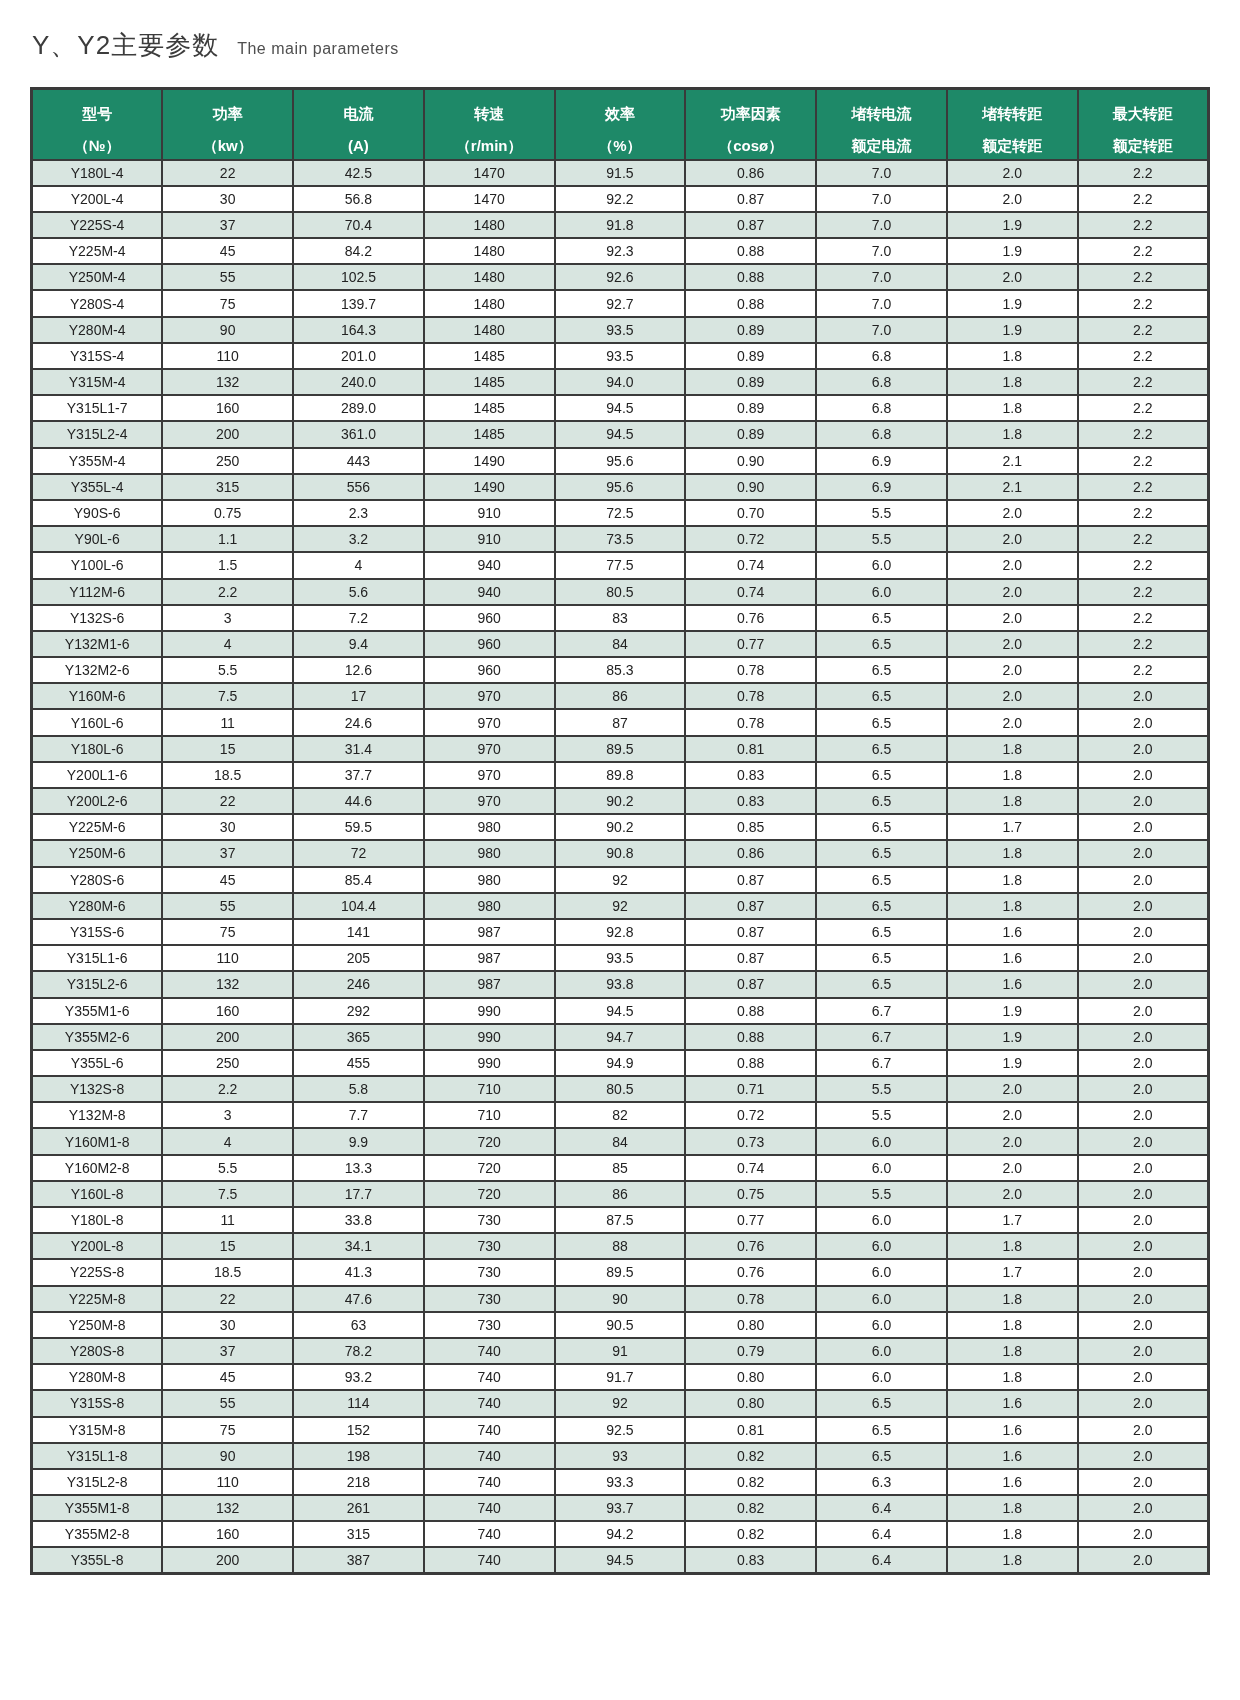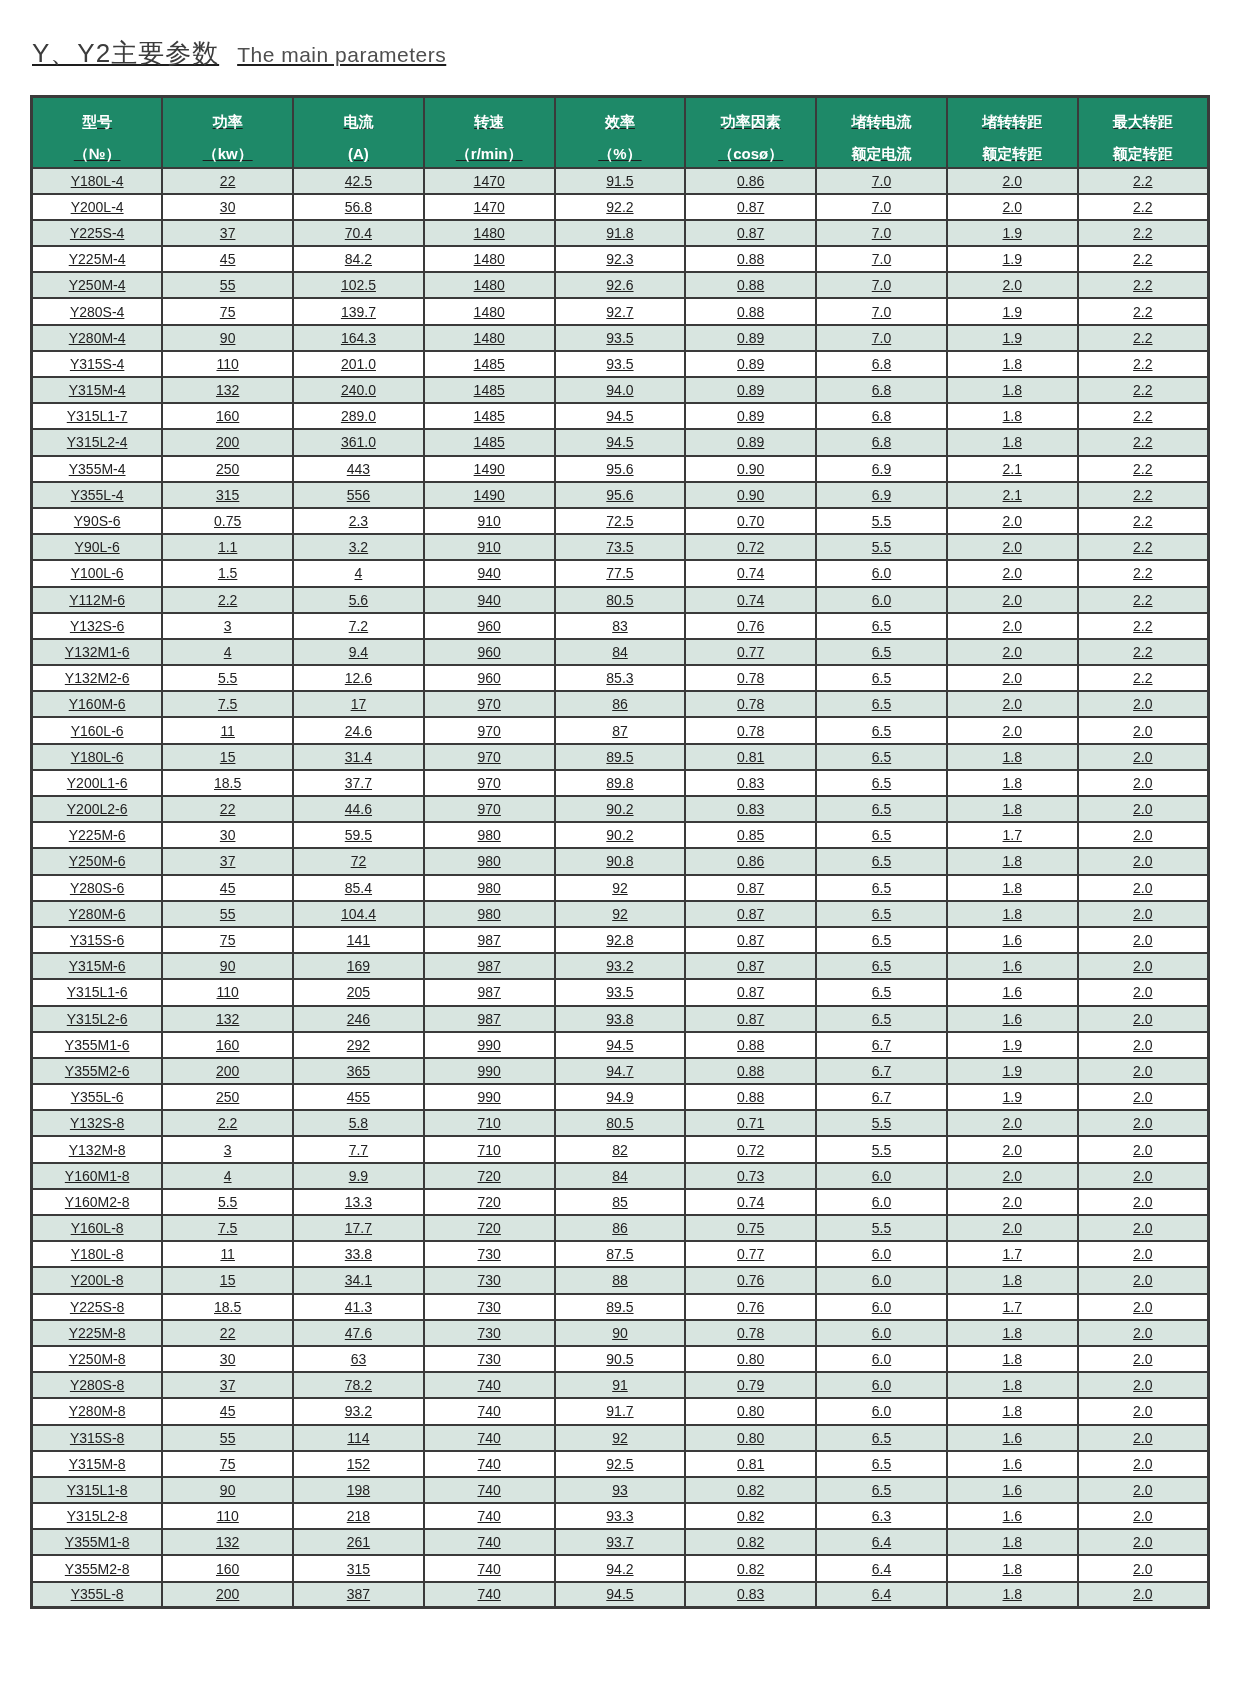--- a/index.html
+++ b/index.html
@@ -4,36 +4,36 @@
 <style>
   * { margin: 0; padding: 0; box-sizing: border-box; }
   html, body { background: #ffffff; }
   body {
     width: 1240px;
     height: 1700px;
     font-family: "Liberation Sans", "DejaVu Sans", sans-serif;
     color: #1d1d1d;
     position: relative;
   }
-  .page { padding: 36px 30px 0 30px; text-decoration: underline; }
+  .page { padding: 28px 30px 0 30px; }
   .title-row {
     display: flex;
     align-items: baseline;
     gap: 18px;
     margin-bottom: 24px;
     padding-left: 2px;
   }
   .title-zh {
     font-size: 26px;
     font-weight: 500;
     color: #3c3c3c;
     letter-spacing: 1px;
   }
   .title-en {
-    font-size: 21px;
+    font-size: 16px;
     font-weight: 400;
     color: #4f4f4f;
     letter-spacing: 0.5px;
   }
   table.params {
     width: 1180px;
     border-collapse: collapse;
     table-layout: fixed;
     border: 3px solid #3a3a3a;
   }
@@ -436,31 +436,20 @@
           <td>Y315S-6</td>
           <td>75</td>
           <td>141</td>
           <td>987</td>
           <td>92.8</td>
           <td>0.87</td>
           <td>6.5</td>
           <td>1.6</td>
           <td>2.0</td>
         </tr>
-        <tr class="shaded">
-          <td>Y315M-6</td>
-          <td>90</td>
-          <td>169</td>
-          <td>987</td>
-          <td>93.2</td>
-          <td>0.87</td>
-          <td>6.5</td>
-          <td>1.6</td>
-          <td>2.0</td>
-        </tr>
         <tr class="plain">
           <td>Y315L1-6</td>
           <td>110</td>
           <td>205</td>
           <td>987</td>
           <td>93.5</td>
           <td>0.87</td>
           <td>6.5</td>
           <td>1.6</td>
           <td>2.0</td>

